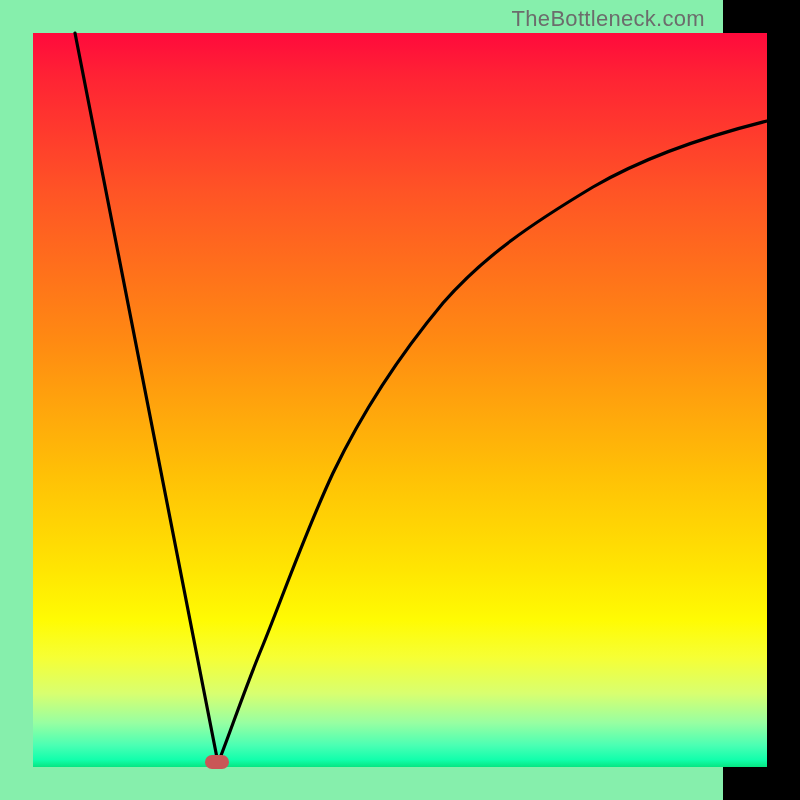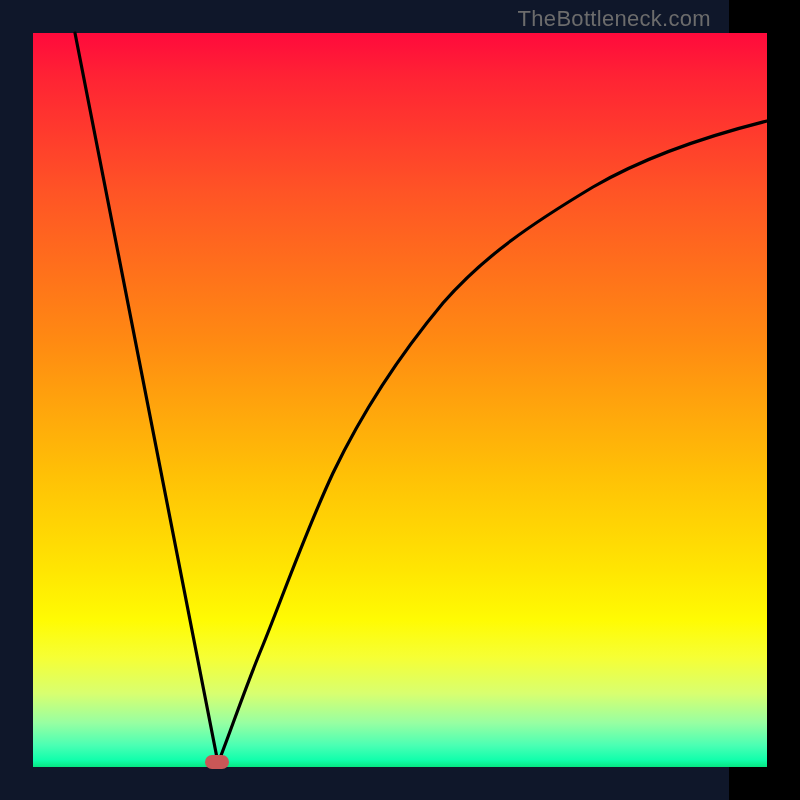--- a/index.html
+++ b/index.html
@@ -8,22 +8,21 @@
     width: 800px;
     height: 800px;
     background: #000;
     overflow: hidden;
     font-family: Arial, Helvetica, sans-serif;
   }
   .frame {
     position: relative;
     width: 723px;
     height: 800px;
-    background: #0f172a;
-    padding-left: 6px;
+    background: #86efac;
   }
   .plot-area {
     position: absolute;
     left: 33px;
     top: 33px;
     width: 734px;
     height: 734px;
     
     background: linear-gradient(
       to bottom,

